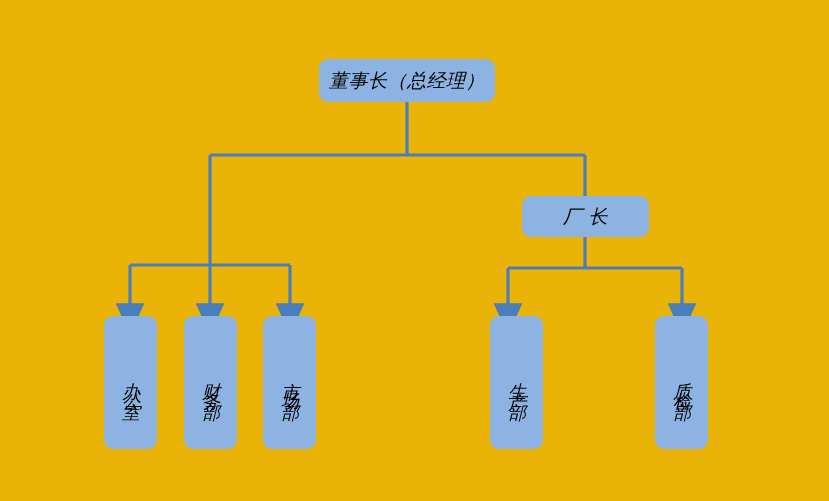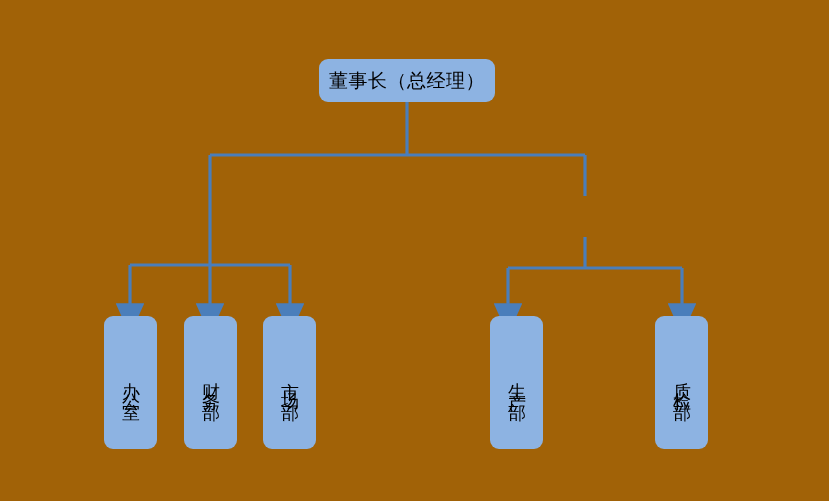--- a/index.html
+++ b/index.html
@@ -7,22 +7,23 @@
     padding: 0;
     background: #ffffff;
   }
   body {
     font-family: "Liberation Sans", "DejaVu Sans", sans-serif;
   }
   #chart-canvas {
     position: relative;
     width: 829px;
     height: 501px;
-    background: #a16207;
+    background: #eab308;
     overflow: hidden;
+    font-style: italic;
   }
   #chart-canvas svg.connectors {
     position: absolute;
     left: 0;
     top: 0;
     width: 829px;
     height: 501px;
   }
   .node {
     position: absolute;
@@ -87,20 +88,23 @@
       <path d="M290,265 L290,307"></path>
       <path d="M508,268 L508,307"></path>
       <path d="M682,268 L682,307"></path>
     </g>
   </svg>
 
   <div class="node horizontal" style="left:319px; top:59px; width:176px; height:43px;">
     <span>董事长（总经理）</span>
   </div>
 
+  <div class="node horizontal" style="left:522px; top:196px; width:127px; height:41px;">
+    <span>厂 长</span>
+  </div>
 
   <div class="node vertical" style="left:104px; top:316px; width:53px; height:133px;">
     <span class="vtext">办公室</span>
   </div>
 
   <div class="node vertical" style="left:184px; top:316px; width:53px; height:133px;">
     <span class="vtext">财务部</span>
   </div>
 
   <div class="node vertical" style="left:263px; top:316px; width:53px; height:133px;">

